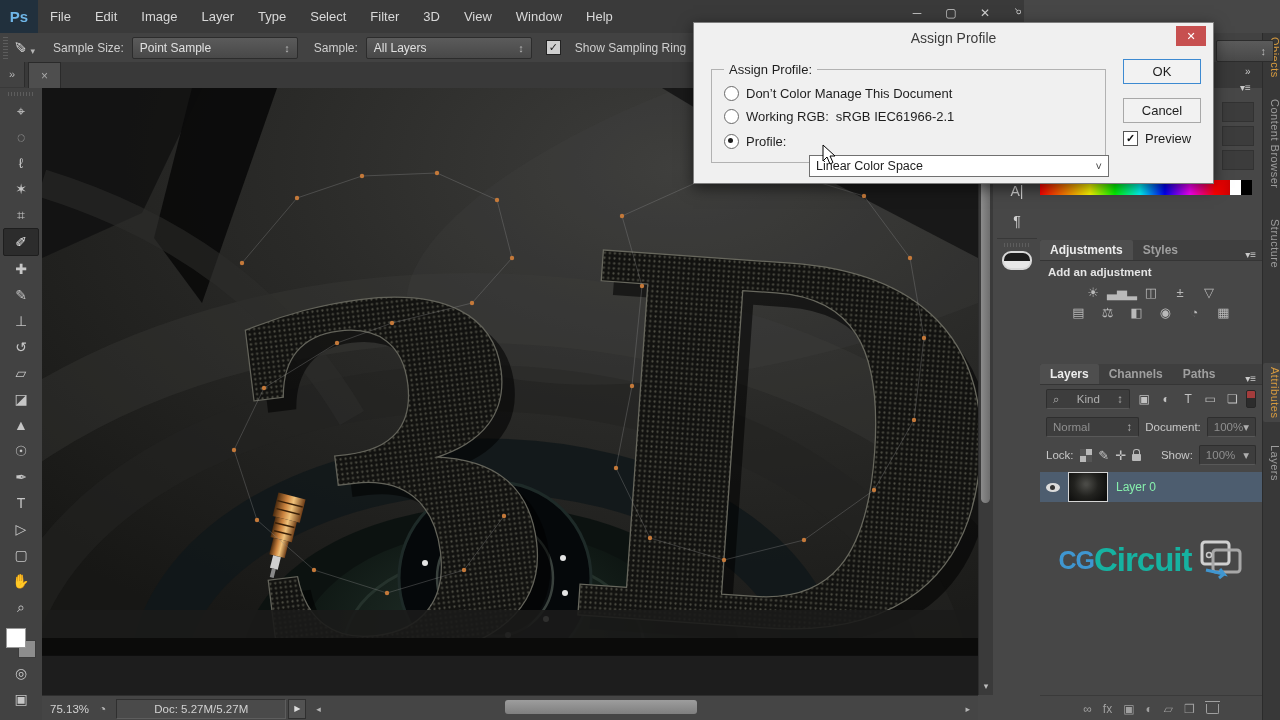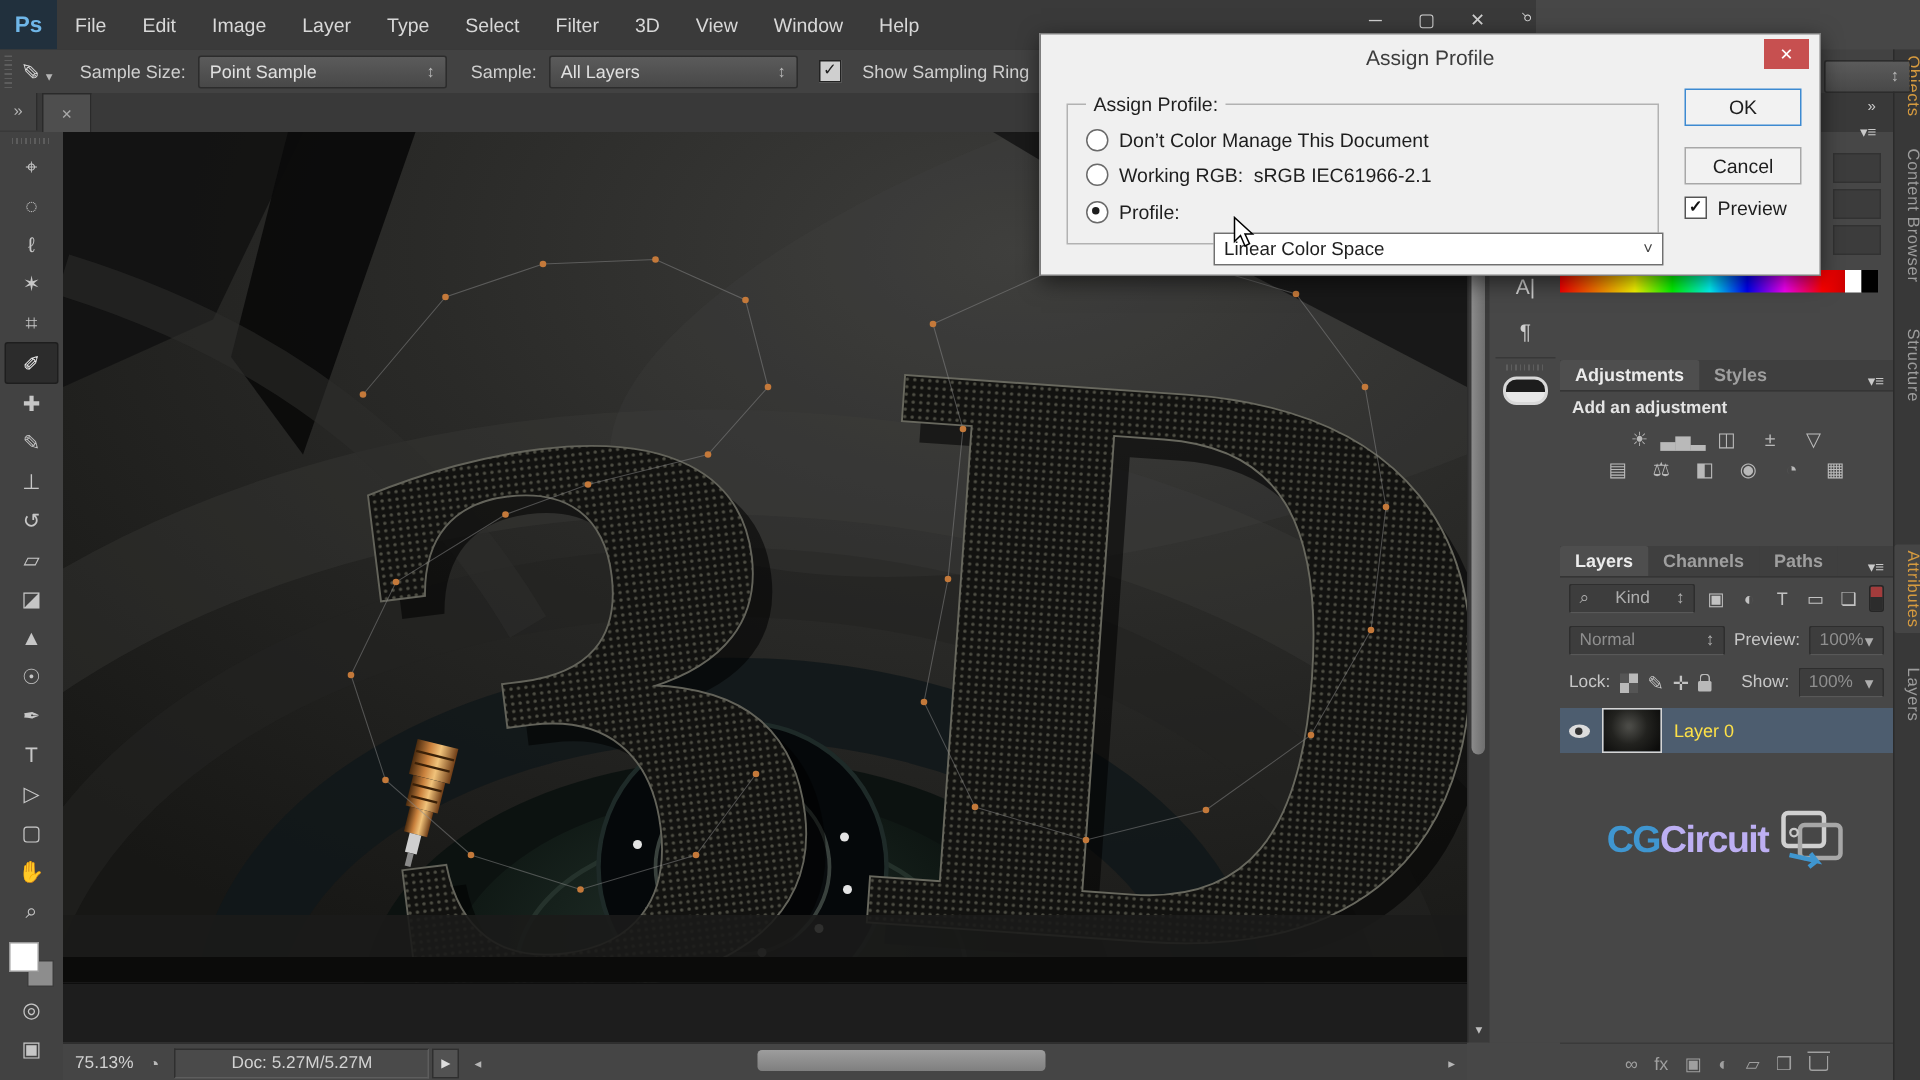--- a/index.html
+++ b/index.html
@@ -76,24 +76,24 @@
   .dim{color:#8f8f8f;}
   .checker{width:13px;height:13px;background:conic-gradient(#b9b9b9 25%,#555 0 50%,#b9b9b9 0 75%,#555 0);}
   .lockglyph{color:#c2c2c2;font-size:13px;}
   .padlock{width:9px;height:7px;background:#b9b9b9;border-radius:1px;position:relative;display:inline-block;margin-top:4px;}
   .padlock::before{content:"";position:absolute;top:-5px;left:1px;width:5px;height:5px;border:1.5px solid #b9b9b9;border-bottom:none;border-radius:3px 3px 0 0;}
   .layer-row{display:flex;align-items:center;gap:8px;height:30px;margin-top:3px;padding:0 6px;}
   .layer-row.selected{background:#4d5d6f;}
   .eye{width:14px;height:9px;background:#dcdcdc;border-radius:50%;position:relative;}
   .eye::after{content:"";position:absolute;left:4px;top:2px;width:5px;height:5px;border-radius:50%;background:#333;}
   .thumb{width:38px;height:28px;border:1px solid #d5d5d5;background:radial-gradient(circle at 45% 40%,#4a4a46 5%,#22221f 45%,#0c0c0b 90%);}
-  .lname{color:#fde047;font-size:12px;}
+  .lname{color:#86efac;font-size:12px;}
   .watermark{position:absolute;left:0;top:215px;width:222px;display:flex;align-items:center;justify-content:center;gap:6px;opacity:.95;}
   .wm-cg{font-size:25px;font-weight:bold;color:#3f9bd8;letter-spacing:-1px;}
-  .wm-rest{font-size:25px;font-weight:bold;color:#c4b5fd;letter-spacing:-1px;margin-left:-6px;}
+  .wm-rest{font-size:33px;font-weight:bold;color:#14b8a6;letter-spacing:-1px;margin-left:-6px;}
   .dockfooter{position:absolute;left:1040px;top:695px;width:222px;height:25px;background:#474747;border-top:1px solid #3a3a3a;display:flex;align-items:center;justify-content:center;gap:11px;}
   .fico{color:#9f9f9f;font-size:12px;}
   .trash{width:11px;height:9px;border:1px solid #9f9f9f;border-top:none;border-radius:0 0 2px 2px;position:relative;display:inline-block;}
   .trash::before{content:"";position:absolute;top:-3px;left:-2px;right:-2px;height:1.5px;background:#9f9f9f;}
   
   .edgestrip{position:absolute;left:1262px;top:33px;width:18px;height:687px;background:#383838;border-left:1px solid #2b2b2b;}
   .etab{position:absolute;left:0;width:18px;writing-mode:vertical-rl;font-size:11px;color:#9d9d9d;padding:4px 0;letter-spacing:.5px;}
   .etab.accent{color:#d79b3f;}
   .etab.boxed{background:#454545;border-radius:2px 0 0 2px;}
   
@@ -388,21 +388,21 @@
         <span class="flticon">T</span>
         <span class="flticon">▭</span>
         <span class="flticon">❏</span>
         <span class="fltswitch"></span>
       </div>
       <div class="lrow">
         <div class="inset" style="width:110px;">
           <span class="dim">Normal</span>
           <span>↕</span>
         </div>
-        <span class="sm-label">Preview:</span>
+        <span class="sm-label">Document:</span>
         <div class="inset" style="width:44px;">
           <span class="dim">100%</span>
           <span>▾</span>
         </div>
       </div>
       <div class="lrow">
         <span class="sm-label">Lock:</span>
         <span class="checker"></span>
         <span class="lockglyph">✎</span>
         <span class="lockglyph">✛</span>

